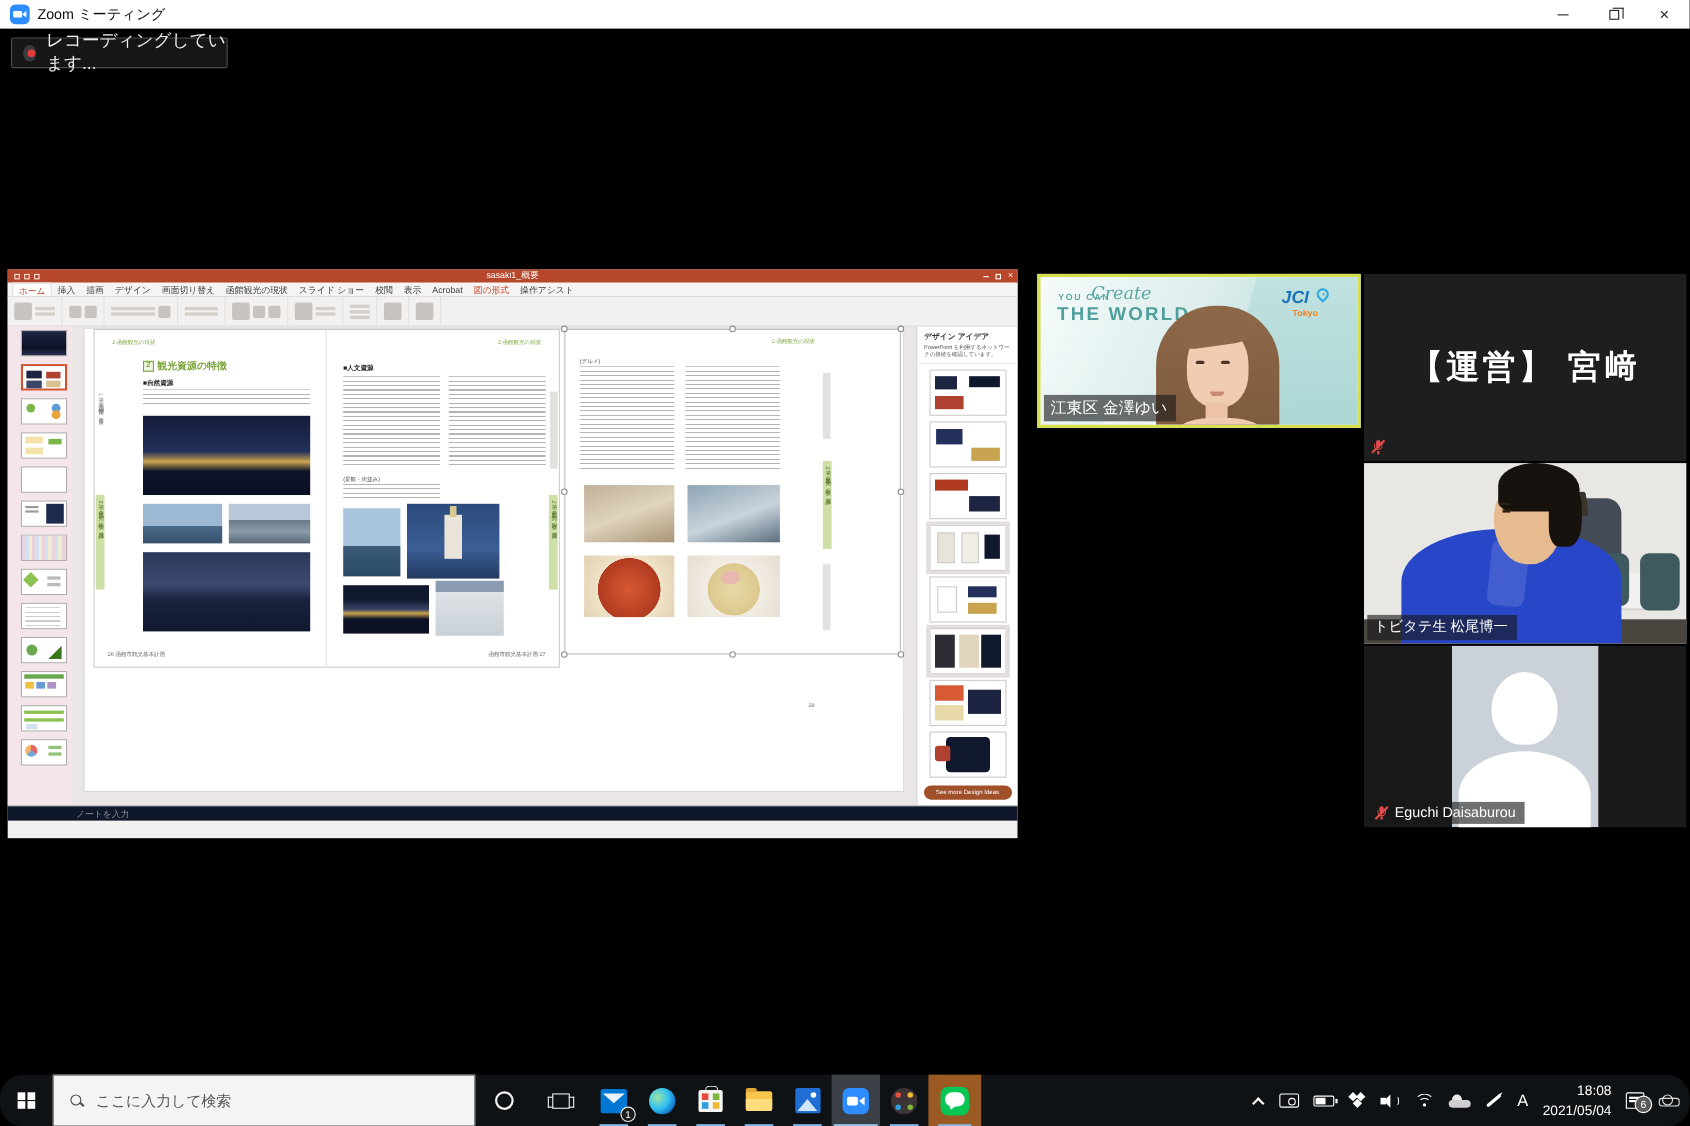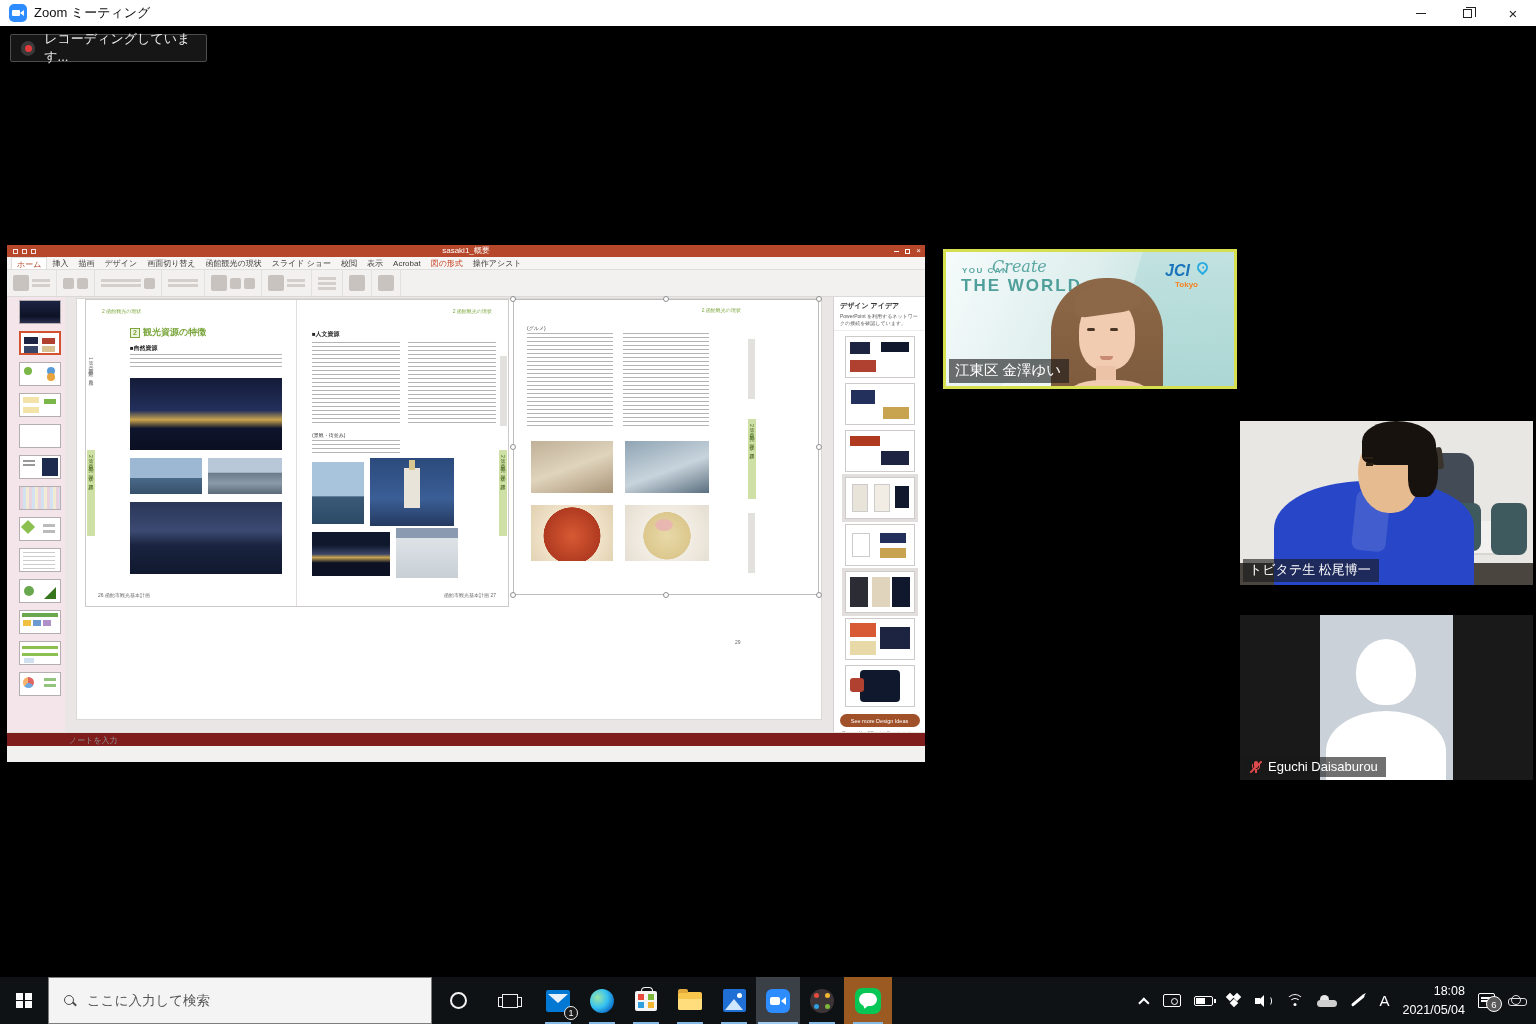--- a/index.html
+++ b/index.html
@@ -16,21 +16,21 @@
   .wbtn { width:46px; height:26px; display:flex; align-items:center; justify-content:center; color:#222; font-size:14px; }
   .glyph-min { width:10px; height:1px; background:#222; }
   .glyph-rest { width:9px; height:9px; border:1px solid #222; position:relative; }
   .glyph-rest:before { content:""; position:absolute; left:2px; top:-3px; width:9px; height:9px; border:1px solid #222; border-left:none; border-bottom:none; }
   .glyph-close { font-size:15px; line-height:1; }
 
   
   #recbadge { position:absolute; left:10px; top:34px; width:197px; height:28px; background:#161616; border:1px solid #4d4d4d; border-radius:2px; display:flex; align-items:center; padding-left:10px; }
   .rec-outer { width:15px; height:15px; border-radius:50%; background:#3a3a3a; position:relative; margin-right:9px; }
   .rec-outer:before { content:""; position:absolute; left:4px; top:4px; width:7px; height:7px; border-radius:50%; background:#e23b3b; }
-  .rec-label { color:#eee; font-size:13px; }
+  .rec-label { color:#eee; font-size:16px; }
 
   
   #ppt { position:absolute; left:7px; top:245px; width:918px; height:517px; background:#f3f1f0; }
   .ppt-titlebar { position:absolute; left:0; top:0; right:0; height:12px; background:#b7472a; display:flex; align-items:center; }
   .qat { display:flex; gap:4px; margin-left:6px; }
   .qat i { display:block; width:5px; height:5px; border:1px solid rgba(255,255,255,.85); }
   .ppt-doc-title { position:absolute; left:0; right:0; text-align:center; font-size:8px; color:#fff; line-height:12px; }
   .ppt-winctl { position:absolute; right:4px; top:0; display:flex; gap:6px; align-items:center; height:12px; }
   .ppt-winctl .mn { width:5px; height:1px; background:#fff; }
   .ppt-winctl .mx { width:5px; height:5px; border:1px solid #fff; }
@@ -76,21 +76,21 @@
   #designpanel { position:absolute; right:0; top:52px; bottom:30px; width:92px; background:#fff; border-left:1px solid #d2d0cf; overflow:hidden; }
   .dp-title { font-size:7px; font-weight:bold; color:#333; padding:4px 0 2px 6px; }
   .dp-desc { font-size:5px; color:#555; padding:0 6px 3px 6px; line-height:1.4; border-bottom:1px solid #eee; }
   .dthumb { width:70px; height:42px; margin:5px auto 0 auto; background:#fff; border:1px solid #cfcaca; position:relative; }
   .dthumb.hl { outline:3px solid #e2dedd; }
   .dp-btn { width:80px; height:13px; margin:7px auto 0 auto; background:#a0512a; border-radius:7px; color:#fff; font-size:5.5px; display:flex; align-items:center; justify-content:center; }
   .dp-foot { font-size:4.5px; color:#888; text-align:center; margin-top:4px; }
   .mini { position:absolute; }
 
   
-  #notesbar { position:absolute; left:0; right:0; bottom:16px; height:14px; background:#7f1d1d; border-top:1px solid #e3e1e0;margin-top:44px; }
+  #notesbar { position:absolute; left:0; right:0; bottom:16px; height:14px; background:#0f172a; border-top:1px solid #e3e1e0;margin-top:44px; }
   .notes-ph { position:absolute; left:62px; top:2px; font-size:8px; color:#909090; }
   #statusbar { position:absolute; left:0; right:0; bottom:0; height:16px; background:#e7e3e2; font-size:7.5px; color:#555; }
   .sb-left { position:absolute; left:8px; top:4px; display:flex; gap:12px; }
   .sb-right { position:absolute; right:6px; top:4px; display:flex; gap:6px; align-items:center; }
   .sb-ic { width:8px; height:8px; border:1px solid #777; display:inline-block; }
   .sb-slider { width:46px; height:1px; background:#8a8a8a; position:relative; }
   .sb-slider:before { content:""; position:absolute; left:20px; top:-2px; width:5px; height:5px; background:#6a6a6a; border-radius:50%; }
 
   
   .tile { position:absolute; overflow:hidden; background:#1e1e1e; }
@@ -160,27 +160,27 @@
   #tile5 { left:943px; top:587px; width:294px; height:165px; background:#c5beb5; }
   .t5ceil { position:absolute; left:0; top:0; width:100%; height:34px; background:#d6d0c8; }
   .t5door1 { position:absolute; left:8px; top:8px; width:116px; height:157px; background:#b49a7c; border:4px solid #a18566; }
   .t5door2 { position:absolute; left:152px; top:46px; width:92px; height:119px; background:#c0a888; border:3px solid #a99070; }
   .t5shade { position:absolute; inset:0; background:rgba(40,34,28,.18); }
   .t5hair { position:absolute; left:116px; bottom:16px; width:116px; height:88px; background:#16110d; border-radius:52% 52% 40% 40%; }
   .t5face { position:absolute; left:140px; bottom:0; width:66px; height:54px; background:#d8ab84; border-radius:48% 48% 20% 20%; }
   .t5eye { position:absolute; width:10px; height:2.5px; background:#2a1d12; border-radius:2px; bottom:36px; }
 
   
-  #tile6 { left:1240px; top:587px; width:293px; height:165px; background:#191919;margin-top:28px; }
+  #tile6 { left:1240px; top:587px; width:293px; height:165px; background:#191919; }
   .t6box { position:absolute; left:80px; top:0; width:133px; height:165px; background:#cbd1d8; }
   .t6head { position:absolute; left:36px; top:24px; width:60px; height:66px; background:#fff; border-radius:50% 50% 46% 46%; }
   .t6torso { position:absolute; left:6px; top:96px; width:120px; height:80px; background:#fff; border-radius:54% 54% 0 0; }
 
   
-  #taskbar { position:absolute; left:0; bottom:0; width:1536px; height:47px; background:#0f1215; display:flex; align-items:stretch; }
+  #taskbar { position:absolute; left:0; bottom:0; width:1536px; height:47px; background:#0f1215; display:flex; align-items:stretch;border-radius:21px; }
   .tb-start { width:48px; display:flex; align-items:center; justify-content:center; }
   .winlogo { display:grid; grid-template-columns:7px 7px; grid-template-rows:7px 7px; gap:1.5px; }
   .winlogo i { background:#fdfdfd; }
   #searchbox { width:384px; background:#f4f4f4; border:1px solid #7d7d7d; display:flex; align-items:center; }
   .sicon { position:relative; width:14px; height:14px; margin:0 10px 0 14px; }
   .sicon:before { content:""; position:absolute; left:1px; top:1px; width:8px; height:8px; border:1.6px solid #4f4f4f; border-radius:50%; }
   .sicon:after { content:""; position:absolute; left:9px; top:9px; width:5px; height:1.8px; background:#4f4f4f; transform:rotate(45deg); }
   .sph { font-size:13.5px; color:#565656; }
   .tb-ic { width:44px; display:flex; align-items:center; justify-content:center; position:relative; }
   .tb-ic.run:after { content:""; position:absolute; left:9px; right:9px; bottom:0; height:2px; background:#85b9e6; }
@@ -563,20 +563,29 @@
     <div class="t1-eye" style="left:141px;"></div>
     <div class="t1-eye" style="left:164px;"></div>
     <div class="t1-mouth"></div>
     <div class="t1-neck"></div>
     <div class="t1-shoulder"></div>
     <div class="namelabel big">
         <span>江東区 金澤ゆい</span>
       </div>
   </div>
 
+  <div class="tile" id="tile2">
+    <div class="t2text">【運営】 宮﨑</div>
+    <div class="mic mic-corner">
+        <div class="mbody"></div>
+        <div class="marc"></div>
+        <div class="mstem"></div>
+        <div class="mslash"></div>
+      </div>
+  </div>
 
 
   <div class="tile" id="tile4">
     <div class="t4floor"></div>
     <div class="t4chairbig"></div>
     <div class="t4table"></div>
     <div class="t4cam"></div>
     <div class="t4chair2"></div>
     <div class="t4chair3"></div>
     <div class="t4hood"></div>

